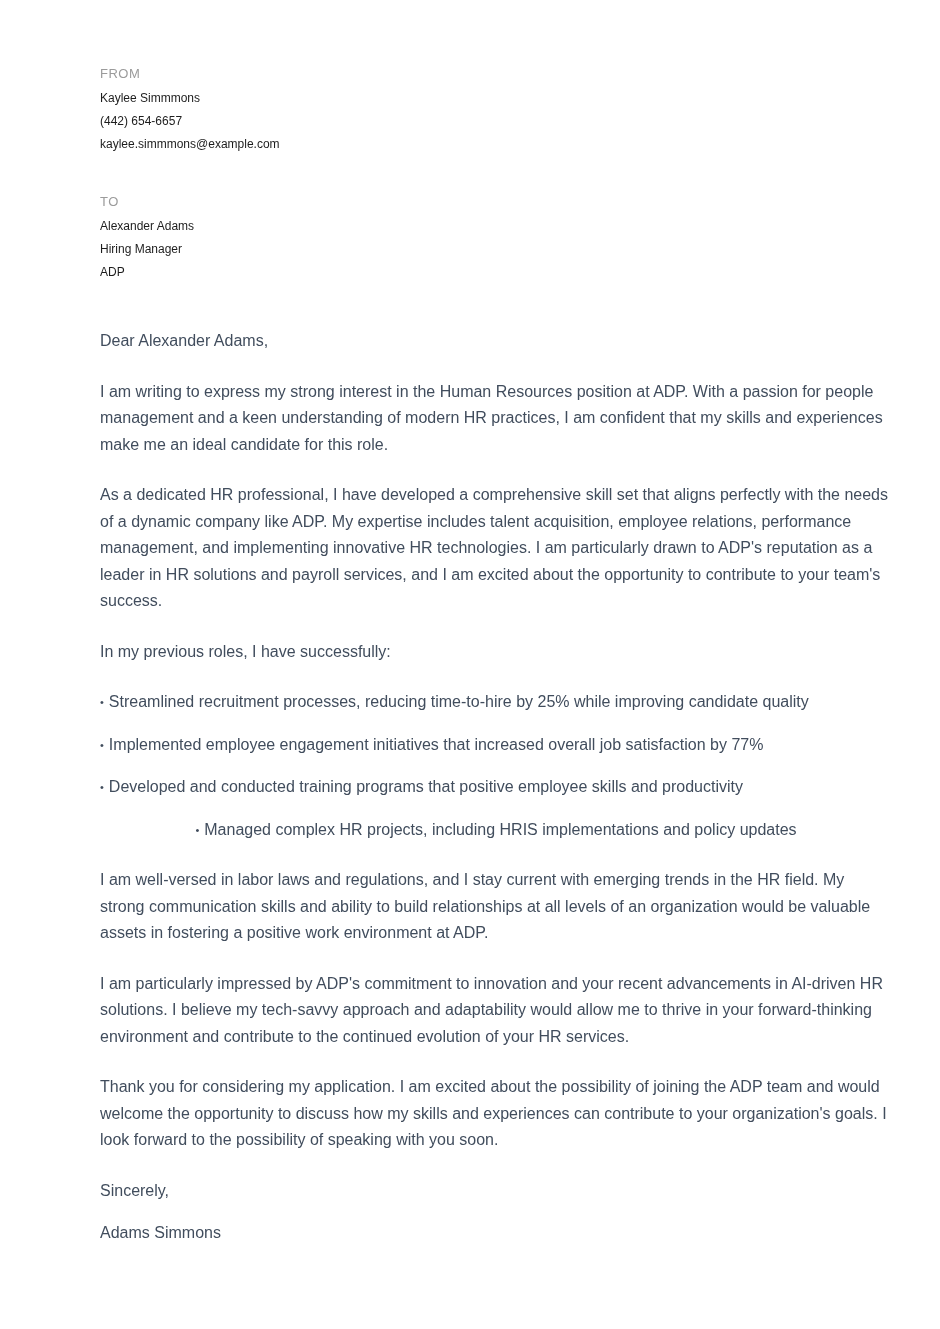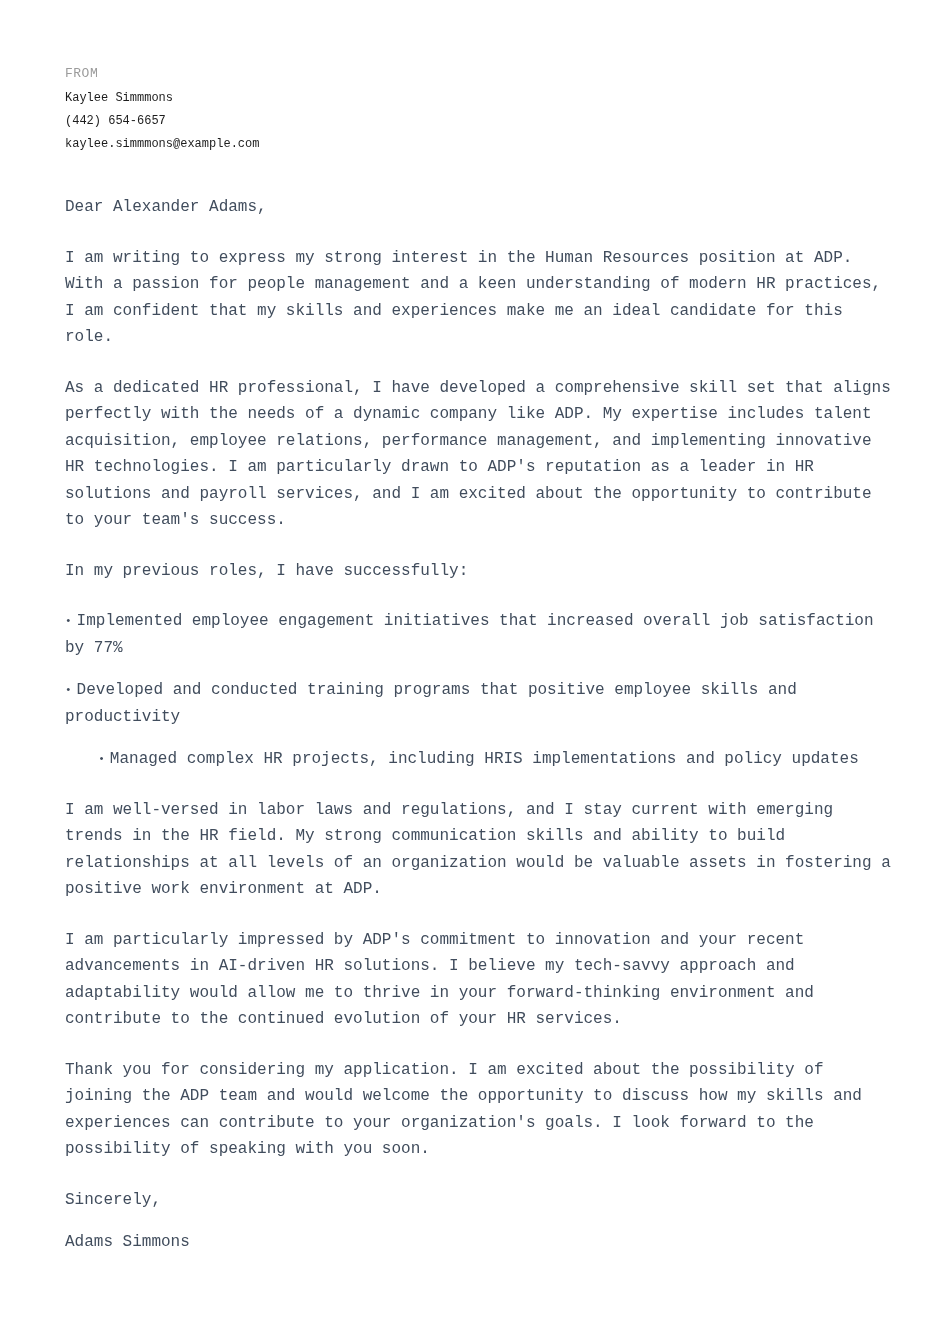--- a/index.html
+++ b/index.html
@@ -5,22 +5,22 @@
   html, body {
     margin: 0;
     padding: 0;
     background: #ffffff;
   }
   .page {
     width: 940px;
     height: 1329px;
     background: #ffffff;
     box-sizing: border-box;
-    padding: 66px 48px 0 65px;
-    font-family: Liberation Mono, monospace;
+    padding: 66px 48px 0 100px;
+    font-family: Liberation Sans, sans-serif;
     overflow: hidden;
   }
   .content {
     max-width: 828px;
   }
   .contact-label {
     font-size: 13px;
     line-height: 15px;
     letter-spacing: 0.5px;
     color: #9b9b9b;
@@ -64,29 +64,36 @@
 <div class="page">
   <div class="content">
 
     <div class="from-block">
       <div class="contact-label">FROM</div>
       <div class="contact-line">Kaylee Simmmons</div>
       <div class="contact-line">(442) 654-6657</div>
       <div class="contact-line">kaylee.simmmons@example.com</div>
     </div>
 
+    <div class="to-block">
+      <div class="contact-label">TO</div>
+      <div class="contact-line">Alexander Adams</div>
+      <div class="contact-line">Hiring Manager</div>
+      <div class="contact-line">ADP</div>
+    </div>
 
     <div class="body-text">
       <p>Dear Alexander Adams,</p>
 
       <p>I am writing to express my strong interest in the Human Resources position at ADP. With a passion for people management and a keen understanding of modern HR practices, I am confident that my skills and experiences make me an ideal candidate for this role.</p>
       <p>As a dedicated HR professional, I have developed a comprehensive skill set that aligns perfectly with the needs of a dynamic company like ADP. My expertise includes talent acquisition, employee relations, performance management, and implementing innovative HR technologies. I am particularly drawn to ADP's reputation as a leader in HR solutions and payroll services, and I am excited about the opportunity to contribute to your team's success.</p>
 
       <p>In my previous roles, I have successfully:</p>
 
+      <p class="bullet-item"><span class="bullet-marker">•</span><span>Streamlined recruitment processes, reducing time-to-hire by 25% while improving candidate quality</span></p>
       <p class="bullet-item"><span class="bullet-marker">•</span><span>Implemented employee engagement initiatives that increased overall job satisfaction by 77%</span></p>
       <p class="bullet-item"><span class="bullet-marker">•</span><span>Developed and conducted training programs that positive employee skills and productivity</span></p>
       <p class="bullet-item last-bullet"><span class="bullet-marker">•</span><span>Managed complex HR projects, including HRIS implementations and policy updates</span></p>
 
       <p>I am well-versed in labor laws and regulations, and I stay current with emerging trends in the HR field. My strong communication skills and ability to build relationships at all levels of an organization would be valuable assets in fostering a positive work environment at ADP.</p>
       <p>I am particularly impressed by ADP's commitment to innovation and your recent advancements in AI-driven HR solutions. I believe my tech-savvy approach and adaptability would allow me to thrive in your forward-thinking environment and contribute to the continued evolution of your HR services.</p>
       <p>Thank you for considering my application. I am excited about the possibility of joining the ADP team and would welcome the opportunity to discuss how my skills and experiences can contribute to your organization's goals. I look forward to the possibility of speaking with you soon.</p>
 
       <p class="signoff">Sincerely,</p>
       <p class="signature">Adams Simmons</p>

